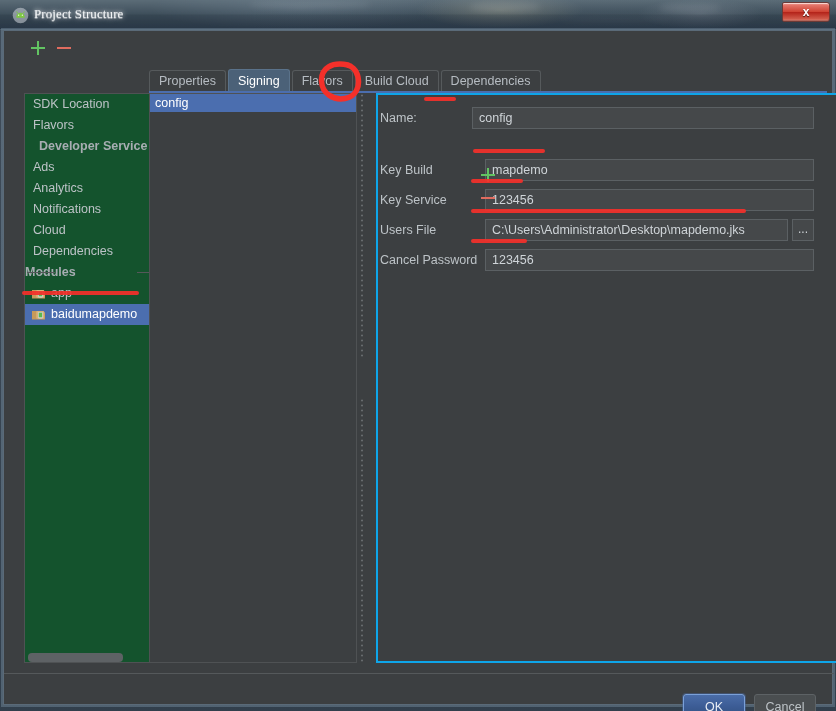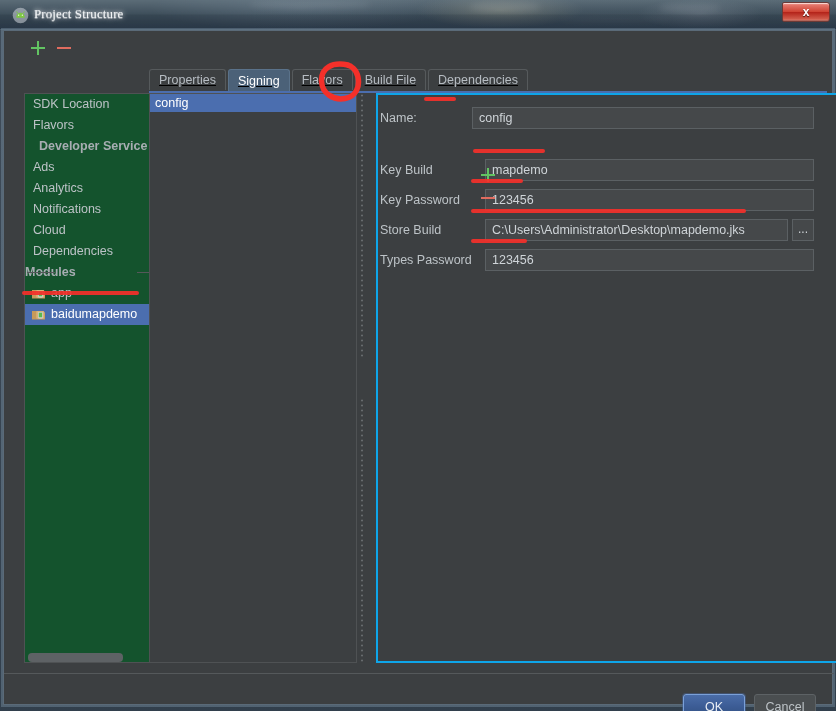--- a/index.html
+++ b/index.html
@@ -140,21 +140,21 @@
   .mod-icon { width: 15px; height: 13px; flex: 0 0 auto; }
 
   #sidebar-hscroll {
     position: absolute; left: 24px; top: 622px; width: 95px; height: 9px;
     background: #5e6265; border-radius: 4px; cursor: pointer;
   }
 
   
   #tabs {
     position: absolute; left: 145px; top: 38px; height: 23px;
-    display: flex; align-items: flex-start; text-decoration: underline;
+    display: flex; align-items: center;
   }
   .tab {
     height: 21px; line-height: 20px;
     padding: 0 9px;
     margin-right: 2px;
     font-size: 12.5px; color: #b6bcc2;
     background: #3c3f41;
     border: 1px solid #565a5c;
     border-bottom: none;
     border-radius: 3px 3px 0 0;
@@ -356,21 +356,21 @@
 </svg>
             <span class="label">baidumapdemo</span>
           </div>
         </div>
       <div id="sidebar-hscroll"></div>
 
       <div id="tabs">
           <div class="tab">Properties</div>
           <div class="tab active">Signing</div>
           <div class="tab">Flavors</div>
-          <div class="tab">Build File</div>
+          <div class="tab">Build Cloud</div>
           <div class="tab">Dependencies</div>
         </div>
       <div id="tab-underline"></div>
 
       <div id="main-panel">
 
         <div id="config-list">
             <div class="config-item selected">config</div>
           </div>
 
@@ -385,32 +385,32 @@
             <span class="field-label">Name:</span>
             <input class="field-input" style="left: 94px; width: 342px;" value="config">
           </div>
 
           <div class="field-row" style="top:64px; width:460px;">
             <span class="field-label">Key Build</span>
             <input class="field-input" style="left: 107px; width: 329px;" value="mapdemo">
           </div>
 
           <div class="field-row" style="top:94px; width:460px;">
-            <span class="field-label">Key Password</span>
+            <span class="field-label">Key Service</span>
             <input class="field-input" style="left: 107px; width: 329px;" value="123456">
           </div>
 
           <div class="field-row" style="top:124px; width:460px;">
-            <span class="field-label">Store Build</span>
+            <span class="field-label">Users File</span>
             <input class="field-input" style="left: 107px; width: 303px;" value="C:\Users\Administrator\Desktop\mapdemo.jks">
             <div id="browse-button" style="left:414px;">...</div>
           </div>
 
           <div class="field-row" style="top:154px; width:460px;">
-            <span class="field-label">Types Password</span>
+            <span class="field-label">Cancel Password</span>
             <input class="field-input" style="left: 107px; width: 329px;" value="123456">
           </div>
 
         </div>
 
         <div id="list-plus"></div>
         <div id="list-minus"></div>
       </div>
 
       <div id="footer-sep"></div>

